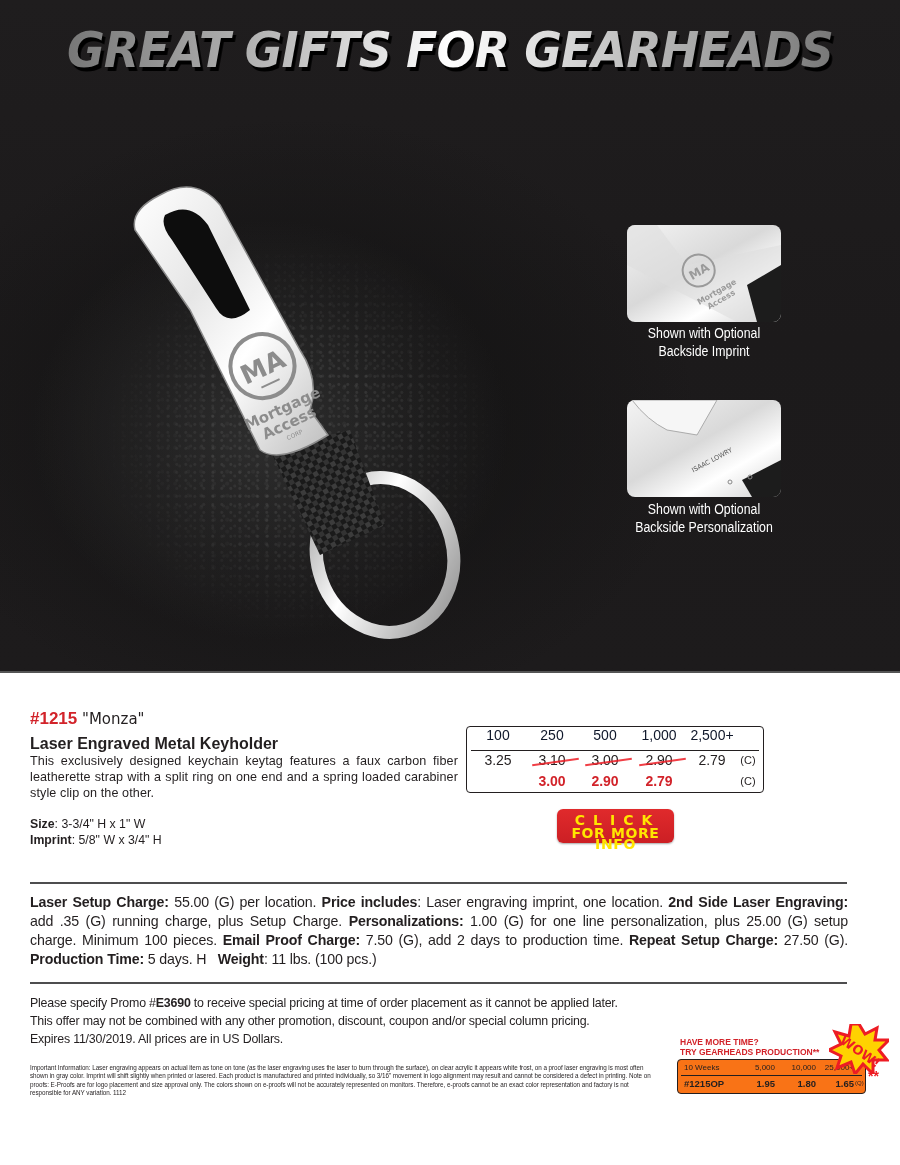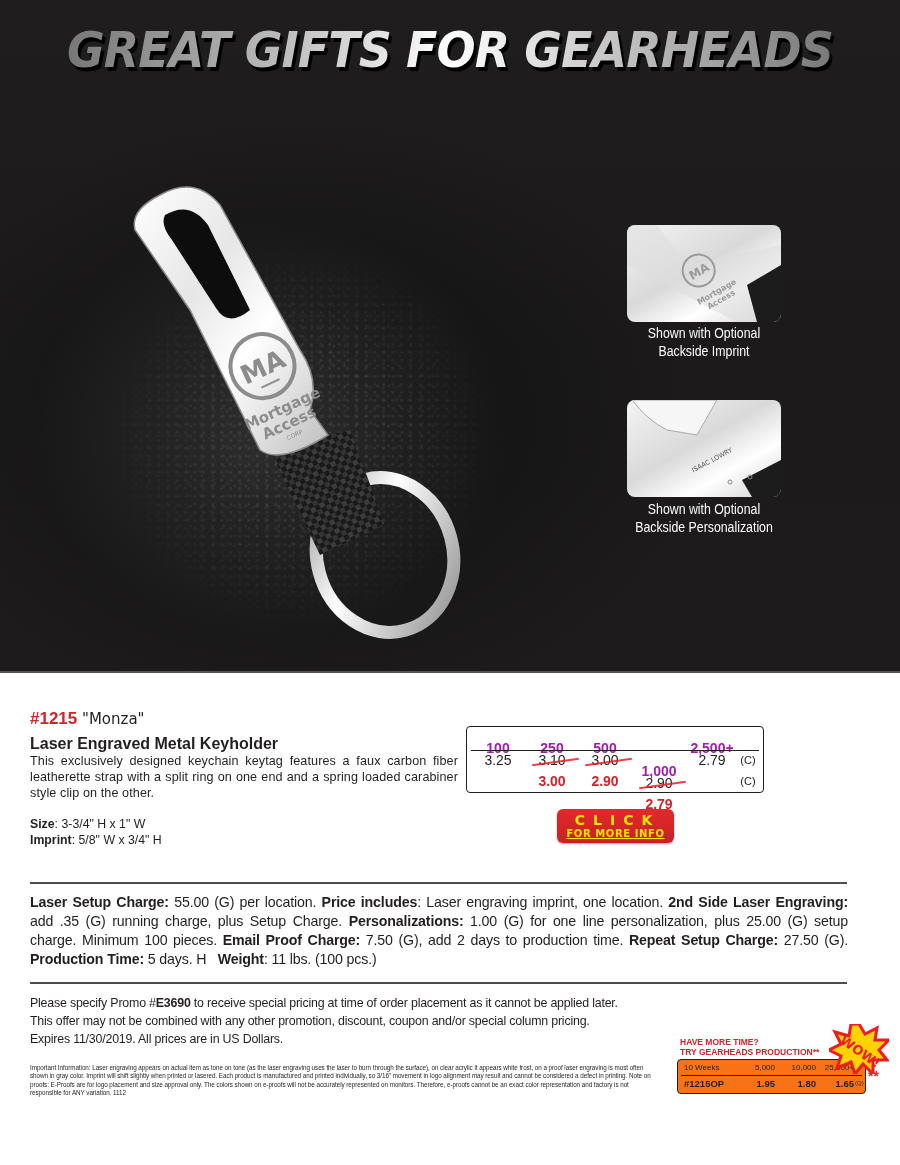--- a/index.html
+++ b/index.html
@@ -79,42 +79,42 @@
   .spec b { font-weight: bold; }
   .spec-size { top: 816px; }
   .spec-imprint { top: 832px; }
 
   
   .price-box {
     position: absolute; left: 466px; top: 726px; width: 298px; height: 67px;
     border: 1.3px solid #231f20; border-radius: 4px;
   }
   .pt-head, .pt-row { position: absolute; left: 0; width: 100%; height: 18px; font-size: 14px; }
-  .pt-head { top: 13px; color: #a21caf; font-weight: bold; }
+  .pt-head { top: 0; color: #0f172a; font-weight: normal; }
   .pt-rule { position: absolute; left: 4px; right: 4px; top: 23px; height: 1px; background: #231f20; }
   .pt-row1 { top: 25px; }
   .pt-row2 { top: 46px; color: #d2232a; font-weight: bold; }
   .pt-cell { position: absolute; top: 0; width: 50px; text-align: center; }
-  .c0 { left: 6px; } .c1 { left: 60px; } .c2 { left: 113px; } .c3 { left: 167px; margin-top: 23px; } .c4 { left: 220px; }
+  .c0 { left: 6px; } .c1 { left: 60px; } .c2 { left: 113px; } .c3 { left: 167px; } .c4 { left: 220px; }
   .pt-code { position: absolute; left: 270px; width: 22px; text-align: center; font-size: 11px; top: 2px; color: #231f20; font-weight: normal; }
   .strike { position: relative; display: inline-block; }
   .strike::after {
     content: ""; position: absolute; left: -6px; right: -14px; top: 9px; height: 2px;
     background: #ed1c24; opacity: 0.85; transform: rotate(-8deg);
   }
 
   .click-btn {
     position: absolute; left: 557px; top: 809px; width: 117px; height: 34px; border-radius: 6px;
     background: linear-gradient(180deg, #e02a2c 0%, #cc1f24 100%);
     box-shadow: 0 1px 2px rgba(0,0,0,0.35);
     text-align: center; color: #ffe600; cursor: pointer;
     font-family: "DejaVu Sans", sans-serif; font-weight: bold;
   }
   .click-btn .big { display: block; font-size: 14px; letter-spacing: 8px; padding-left: 4px; line-height: 16px; margin-top: 3px; }
-  .click-btn .small { display: block; font-size: 10px; letter-spacing: 0.6px; line-height: 11px; text-decoration: underline; }
+  .click-btn .small { display: block; font-size: 14px; letter-spacing: 0.6px; line-height: 11px; }
 
   
   .rule { position: absolute; left: 30px; width: 817px; height: 2px; background: #4d4d4f; }
   .rule1 { top: 882px; }
   .rule2 { top: 982px; }
   .info {
     position: absolute; left: 30px; top: 893px; width: 818px; font-size: 14.2px; line-height: 19px;
     text-align: justify; text-align-last: left; letter-spacing: -0.15px;
   }
   .info b { font-weight: bold; }

